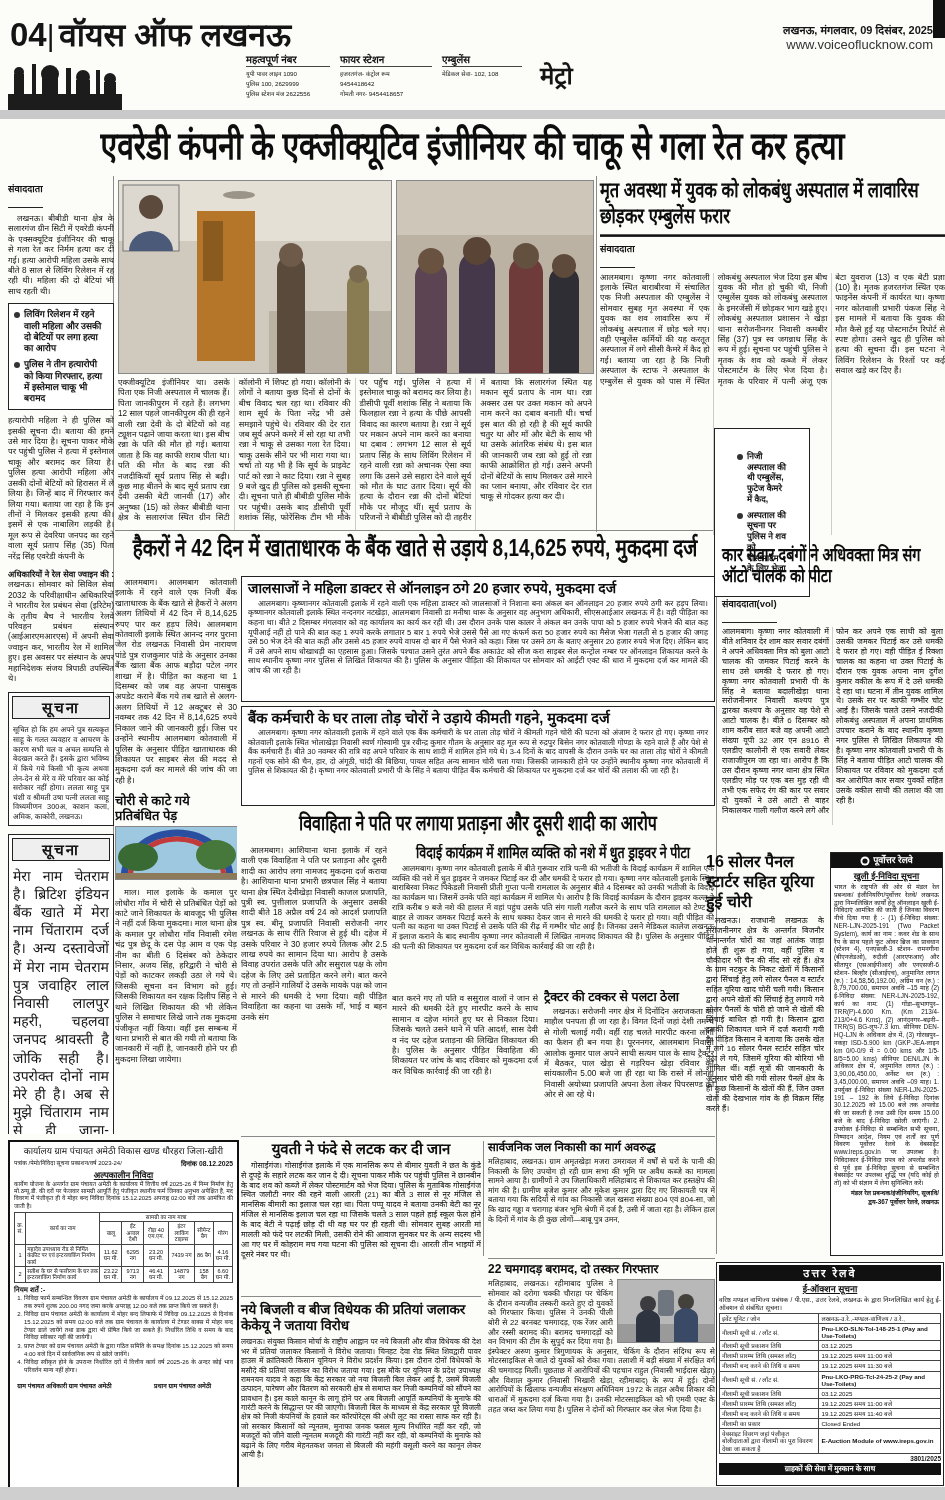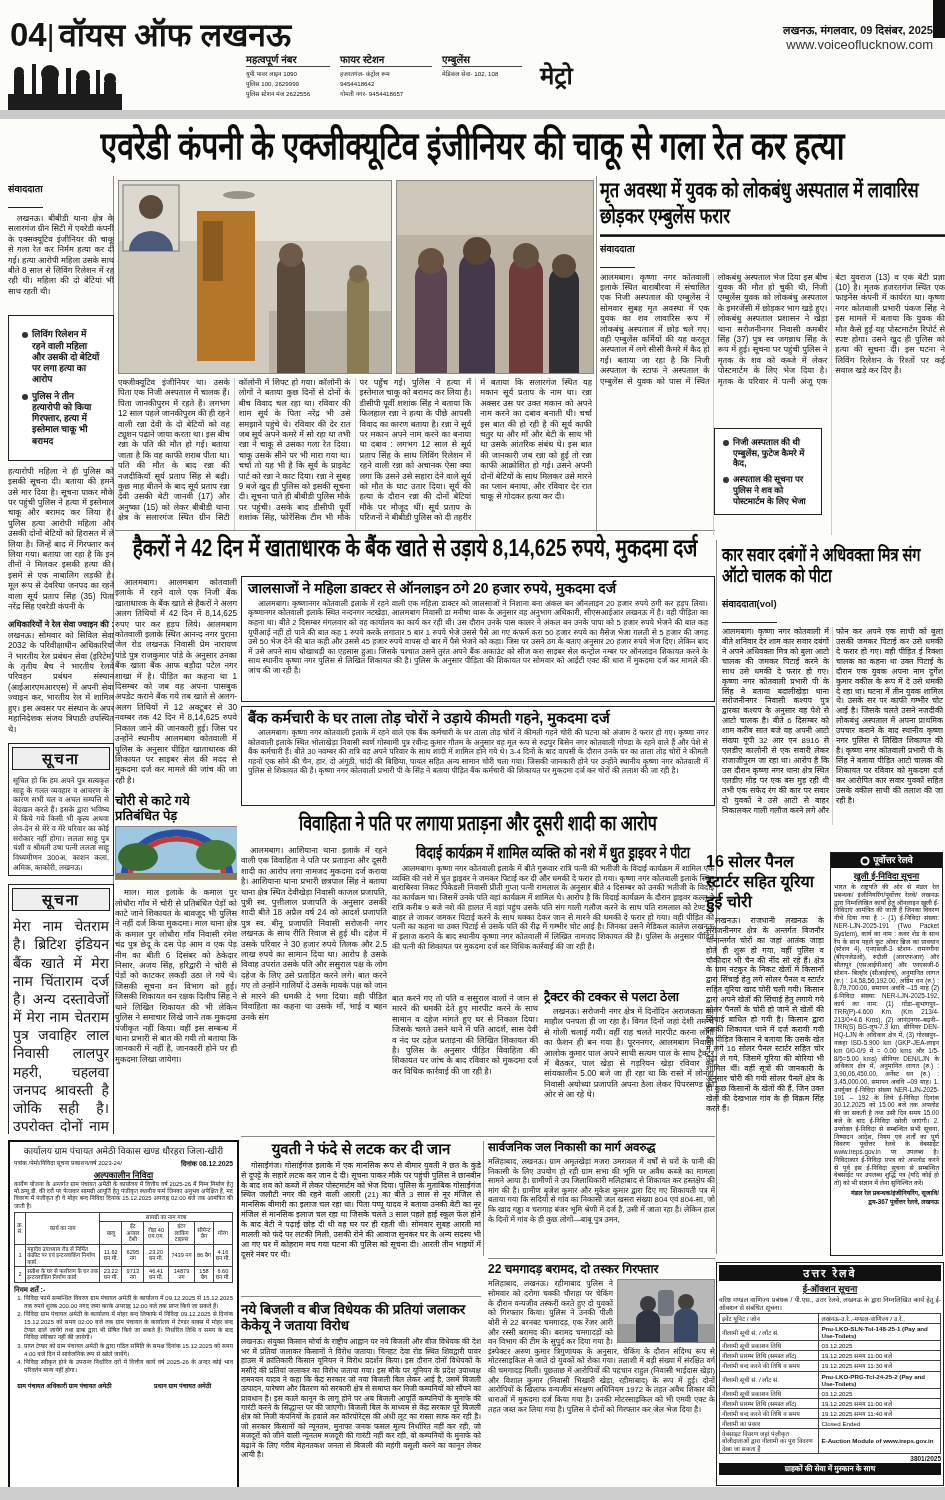--- a/index.html
+++ b/index.html
@@ -84,21 +84,21 @@
   <div class="abs hl sy nw" style="left:5px;top:124px;width:935px;font-size:30px">एवरेडी कंपनी के एक्जीक्यूटिव इंजीनियर की चाकू से गला रेत कर हत्या</div>
 
   <div class="abs rule" style="left:113px;top:176px;width:1px;height:956px"></div>
   <div class="abs rule" style="left:596px;top:176px;width:1px;height:356px"></div>
   <div class="abs rule" style="left:716px;top:540px;width:1px;height:714px"></div>
   <div class="abs rule" style="left:115px;top:530px;width:600px;height:1px"></div>
 
   <div class="abs" style="left:8px;top:178px;width:106px;height:956px;overflow:hidden">
     <span class="byline">संवाददाता</span>
     <p class="bd" style="margin-top:6px;text-indent:9px">लखनऊ। बीबीडी थाना क्षेत्र के सलारगंज ग्रीन सिटी में एवरेडी कंपनी के एक्सक्यूटिव इंजीनियर की चाकू से गला रेत कर निर्मम हत्या कर दी गई। हत्या आरोपी महिला उसके साथ बीते 8 साल से लिविंग रिलेशन में रह रही थी। महिला की दो बेटियां भी साथ रहती थी।</p>
-    <div class="box" style="padding:13px;margin-top:18px">
+    <div class="box" style="padding:5px;margin-top:6px">
       <div class="pt">
           <span class="dot"></span>
           <span>लिविंग रिलेशन में रहने वाली महिला और उसकी दो बेटियों पर लगा हत्या का आरोप</span>
         </div>
       <div class="pt" style="margin-bottom:0">
           <span class="dot"></span>
           <span>पुलिस ने तीन हत्यारोपी को किया गिरफ्तार, हत्या में इस्तेमाल चाकू भी बरामद</span>
         </div>
     </div>
     <p class="bd" style="margin-top:6px">हत्यारोपी महिला ने ही पुलिस को इसकी सूचना दी। बताया की हमने उसे मार दिया है। सूचना पाकर मौके पर पहुंची पुलिस ने हत्या में इस्तेमाल चाकू और बरामद कर लिया है। पुलिस हत्या आरोपी महिला और उसकी दोनों बेटियों को हिरासत में ले लिया है। जिन्हें बाद में गिरफ्तार कर लिया गया। बताया जा रहा है कि इन तीनों ने मिलकर इसकी हत्या की। इसमें से एक नाबालिग लड़की है। मूल रूप से देवरिया जनपद का रहने वाला सूर्य प्रताप सिंह (35) पिता नरेंद्र सिंह एवरेडी कंपनी के</p>
@@ -144,21 +144,21 @@
     <path d="M152 192 V100 a15 15 0 0 1 30 0 V192 Z" fill="#2e2e34"></path>
     <circle cx="167" cy="85" r="12" fill="#5e4a3a"></circle>
   </svg>
 
   <div class="abs cols4 bd" style="left:118px;top:378px;width:474px;height:152px;overflow:hidden">एक्जीक्यूटिव इंजीनियर था। उसके पिता एक निजी अस्पताल में चालक हैं। पिता जानकीपुरम में रहते हैं। लगभग 12 साल पहले जानकीपुरम की ही रहने वाली रन्ना देवी के दो बेटियों को वह ट्यूशन पढ़ाने जाया करता था। इस बीच रन्ना के पति की मौत हो गई। बताया जाता है कि वह काफी शराब पीता था। पति की मौत के बाद रन्ना की नजदीकियाँ सूर्य प्रताप सिंह से बढ़ी। कुछ माह बीतने के बाद सूर्य प्रताप रन्ना देवी उसकी बेटी जानवी (17) और अनुष्का (15) को लेकर बीबीडी थाना क्षेत्र के सलारगंज स्थित ग्रीन सिटी कॉलोनी में शिफ्ट हो गया। कॉलोनी के लोगों ने बताया कुछ दिनों से दोनों के बीच विवाद चल रहा था। रविवार की शाम सूर्य के पिता नरेंद्र भी उसे समझाने पहुंचे थे। रविवार की देर रात जब सूर्य अपने कमरे में सो रहा था तभी रन्ना ने चाकू से उसका गला रेत दिया। चाकू उसके सीने पर भी मारा गया था। चर्चा तो यह भी है कि सूर्य के प्राइवेट पार्ट को रन्ना ने काट दिया। रन्ना ने सुबह 9 बजे खुद ही पुलिस को इसकी सूचना दी। सूचना पाते ही बीबीडी पुलिस मौके पर पहुंची। उसके बाद डीसीपी पूर्वी शशांक सिंह, फोरेंसिक टीम भी मौके पर पहुँच गई। पुलिस ने हत्या में इस्तेमाल चाकू को बरामद कर लिया है। डीसीपी पूर्वी शशांक सिंह ने बताया कि फिलहाल रन्ना ने हत्या के पीछे आपसी विवाद का कारण बताया है। रन्ना ने सूर्य पर मकान अपने नाम करने का बनाया था दबाव : लगभग 12 साल से सूर्य प्रताप सिंह के साथ लिविंग रिलेशन में रहने वाली रन्ना को अचानक ऐसा क्या लगा कि उसने उसे सहारा देने वाले सूर्य को मौत के घाट उतार दिया। सूर्य की हत्या के दौरान रन्ना की दोनों बेटियां मौके पर मौजूद थीं। सूर्य प्रताप के परिजनों ने बीबीडी पुलिस को दी तहरीर में बताया कि सलारगंज स्थित यह मकान सूर्य प्रताप के नाम था। रन्ना अक्सर उस पर उक्त मकान को अपने नाम करने का दबाव बनाती थी। चर्चा इस बात की हो रही है की सूर्य काफी चतुर था और माँ और बेटी के साथ भी था उसके आंतरिक संबंध थे। इस बात की जानकारी जब रन्ना को हुई तो रन्ना काफी आक्रोशित हो गई। उसने अपनी दोनों बेटियों के साथ मिलकर उसे मारने का प्लान बनाया, और रविवार देर रात चाकू से गोदकर हत्या कर दी।</div>
 
   <div class="abs" style="left:600px;top:178px;width:345px">
     <div class="hl sy" style="font-size:16.5px;line-height:1.2;border-bottom:2px solid #111;padding-bottom:4px">मृत अवस्था में युवक को लोकबंधु अस्पताल में लावारिस छोड़कर एम्बुलेंस फरार</div>
     <div style="margin-top:14px"><span class="byline">संवाददाता</span></div>
     <div class="cols3 bd" style="margin-top:5px;height:262px;overflow:hidden">आलमबाग। कृष्णा नगर कोतवाली इलाके स्थित बाराबीरवा में संचालित एक निजी अस्पताल की एम्बुलेंस ने सोमवार सुबह मृत अवस्था में एक युवक का शव लावारिस रूप में लोकबंधु अस्पताल में छोड़ चले गए। वही एम्बुलेंस कर्मियों की यह करतूत अस्पताल में लगे सीसी कैमरे में कैद हो गई। बताया जा रहा है कि निजी अस्पताल के स्टाफ ने अस्पताल के एम्बुलेंस से युवक को पास में स्थित लोकबंधु अस्पताल भेज दिया इस बीच युवक की मौत हो चुकी थी, निजी एम्बुलेंस युवक को लोकबंधु अस्पताल के इमरजेंसी में छोड़कर भाग खड़े हुए। लोकबंधु अस्पताल प्रशासन ने खेड़ा थाना सरोजनीनगर निवासी कमबीर सिंह (37) पुत्र स्व जगन्नाथ सिंह के रूप में हुई। सूचना पर पहुंची पुलिस ने मृतक के शव को कब्जे में लेकर पोस्टमार्टम के लिए भेज दिया है। मृतक के परिवार में पत्नी अंजू एक बेटा युवराज (13) व एक बेटी प्रज्ञा (10) है। मृतक हजरतगंज स्थित एक फाइनेंस कंपनी में कार्यरत था। कृष्णा नगर कोतवाली प्रभारी पंकज सिंह ने इस मामले में बताया कि युवक की मौत कैसे हुई यह पोस्टमार्टम रिपोर्ट से स्पष्ट होगा। उसने खुद ही पुलिस को हत्या की सूचना दी। इस घटना ने लिविंग रिलेशन के रिश्तों पर कई सवाल खड़े कर दिए हैं।</div>
-    <div class="box" style="position:absolute;left:114px;top:250px;width:108px;padding:8px">
+    <div class="box" style="position:absolute;left:114px;top:250px;width:96px;padding:22px">
       <div class="pt" style="font-size:8.6px">
           <span class="dot"></span>
           <span>निजी अस्पताल की थी एम्बुलेंस, फुटेज कैमरे में कैद,</span>
         </div>
       <div class="pt" style="font-size:8.6px;margin-bottom:0">
           <span class="dot"></span>
           <span>अस्पताल की सूचना पर पुलिस ने शव को पोस्टमार्टम के लिए भेजा</span>
         </div>
     </div>
   </div>

